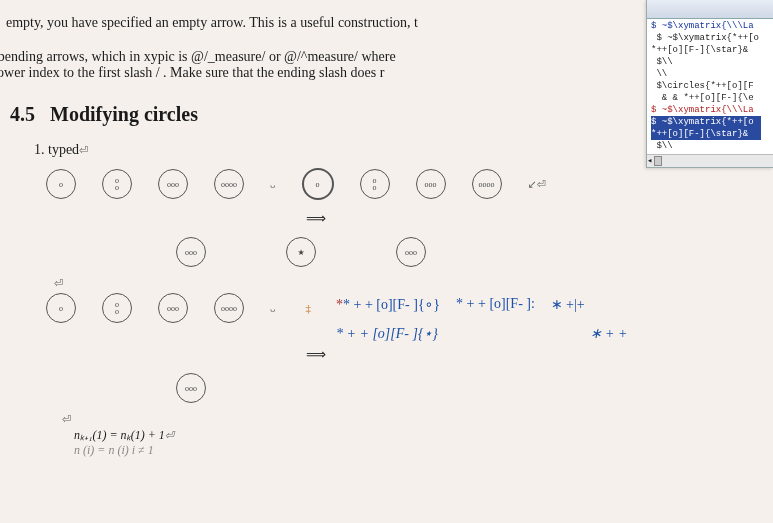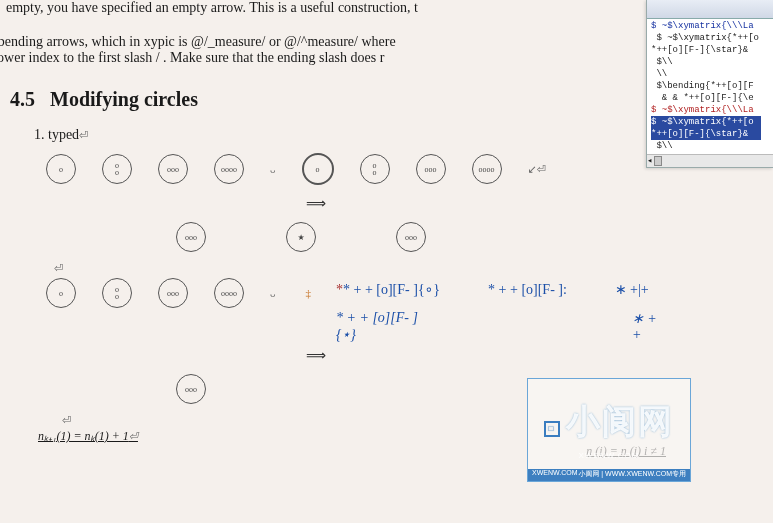--- a/index.html
+++ b/index.html
@@ -11,43 +11,43 @@
     font-size: 14px;
     overflow: hidden;
   }
   .page {
     position: relative;
     width: 773px;
     height: 523px;
     background: #f5f0ec;
   }
   .doc {
-    padding: 0 6px;
+    padding: 15px 6px;
     width: 660px;
   }
   .p1 { margin: 0 0 2px 0; }
   .p2 { margin: 0 0 2px 0; text-indent: 28px; }
   .sec-title { font-weight: bold; font-size: 20px; margin: 22px 0 16px 4px; }
   .case { margin-left: 28px; font-family: Georgia, serif; }
   .pil { font-size: 11px; color: #666; }
   .circ-row { display: flex; gap: 26px; margin: 10px 0 10px 40px; align-items: center; }
   .circ {
     width: 28px; height: 28px; border: 1px solid #555; border-radius: 50%;
     display: inline-flex; align-items: center; justify-content: center;
     font-size: 8px; color: #444; background: transparent;
   }
   .circ.db { flex-direction: row; gap: 0; line-height: 7px; }
   .circ.two { flex-direction: column; gap: 0; line-height: 7px; }
   .arr-lone { margin-left: 300px; color: #333; }
-  .formula-block { display: flex; gap: 48px; margin: 6px 0 6px 330px; align-items: center; }
+  .formula-block { display: flex; gap: 16px; margin: 6px 0 6px 330px; }
   .math { font-family: 'Times New Roman', serif; font-size: 14px; }
   .blue { color: #1b4fa8; }
   .red { color: #a83232; }
   .orange { color: #c36b1a; }
-  .eq { margin-left: 32px; font-style: italic; font-size: 12px; text-decoration: underline; }
+  .eq { margin-left: 68px; font-style: italic; font-size: 12px; }
 
   
   .panel {
     position: absolute;
     right: 0; top: 0;
     width: 126px;
     border-left: 1px solid #9aa;
     border-bottom: 1px solid #9aa;
     background: #fff;
     font-family: 'Courier New', monospace;
@@ -204,48 +204,38 @@
           <span>oo</span>
           <span>o</span>
         </span>
     </div>
 
     <div style="margin-left:56px;" class="pil">⏎</div>
 
     <div class="eq">
       <span>nₖ₊₁(1) = nₖ(1) + 1</span><span class="pil">⏎</span>
     </div>
-    <div class="eq" style="opacity:0.5;text-align:right;">n   (i) = n (i)    i ≠ 1</div>
+    <div class="eq" style="opacity:0.5;">n   (i) = n (i)    i ≠ 1</div>
   </div>
 
   <div class="panel">
     <div class="header"></div>
     <div class="body">
       <div class="ln blue">$ ~$\xymatrix{\\\La</div>
       <div class="ln blk"> $ ~$\xymatrix{*++[o</div>
       <div class="ln blk">*++[o][F-]{\star}&amp;</div>
       <div class="ln blk"> $\\</div>
       <div class="ln blk"> \\</div>
-      <div class="ln blk"> $\bending{*++[o][F</div>
+      <div class="ln blk"> $\circles{*++[o][F</div>
       <div class="ln blk">  &amp; &amp; *++[o][F-]{\e</div>
       <div class="ln red">$ ~$\xymatrix{\\\La</div>
       <div class="ln sel">$ ~$\xymatrix{*++[o</div>
       <div class="ln sel">*++[o][F-]{\star}&amp;</div>
       <div class="ln blk"> $\\</div>
     </div>
     <div class="scroll">
       <span>◂</span>
       <div class="thumb"></div>
     </div>
   </div>
 
-  <div class="wm">
-    <div class="big">
-      <span class="sq">□</span><span>小阆网</span>
-    </div>
-    <div class="sm">XWENW.COM</div>
-    <div class="bar">
-      <span>XWENW.COM</span>
-      <span>小阆网 | WWW.XWENW.COM专用</span>
-    </div>
-  </div>
 
 </div>
 
 </body></html>

